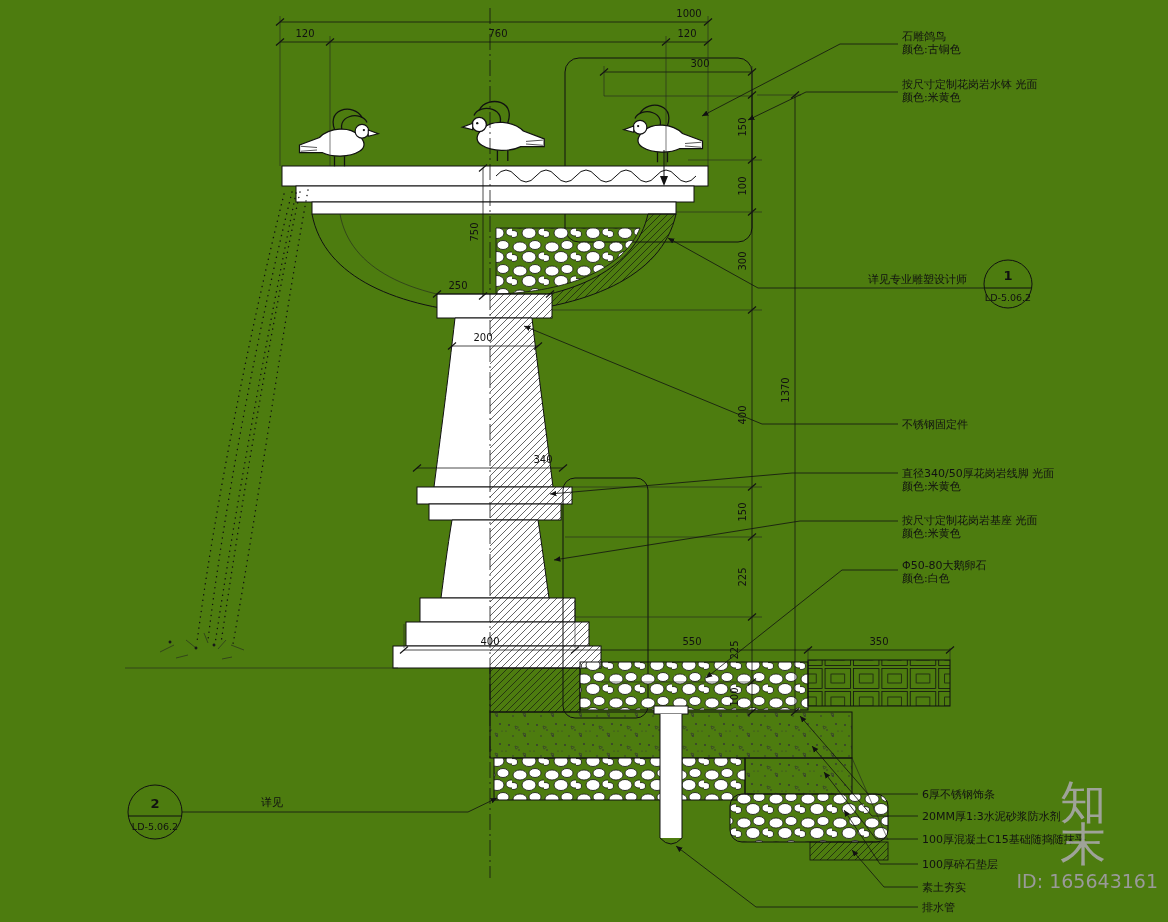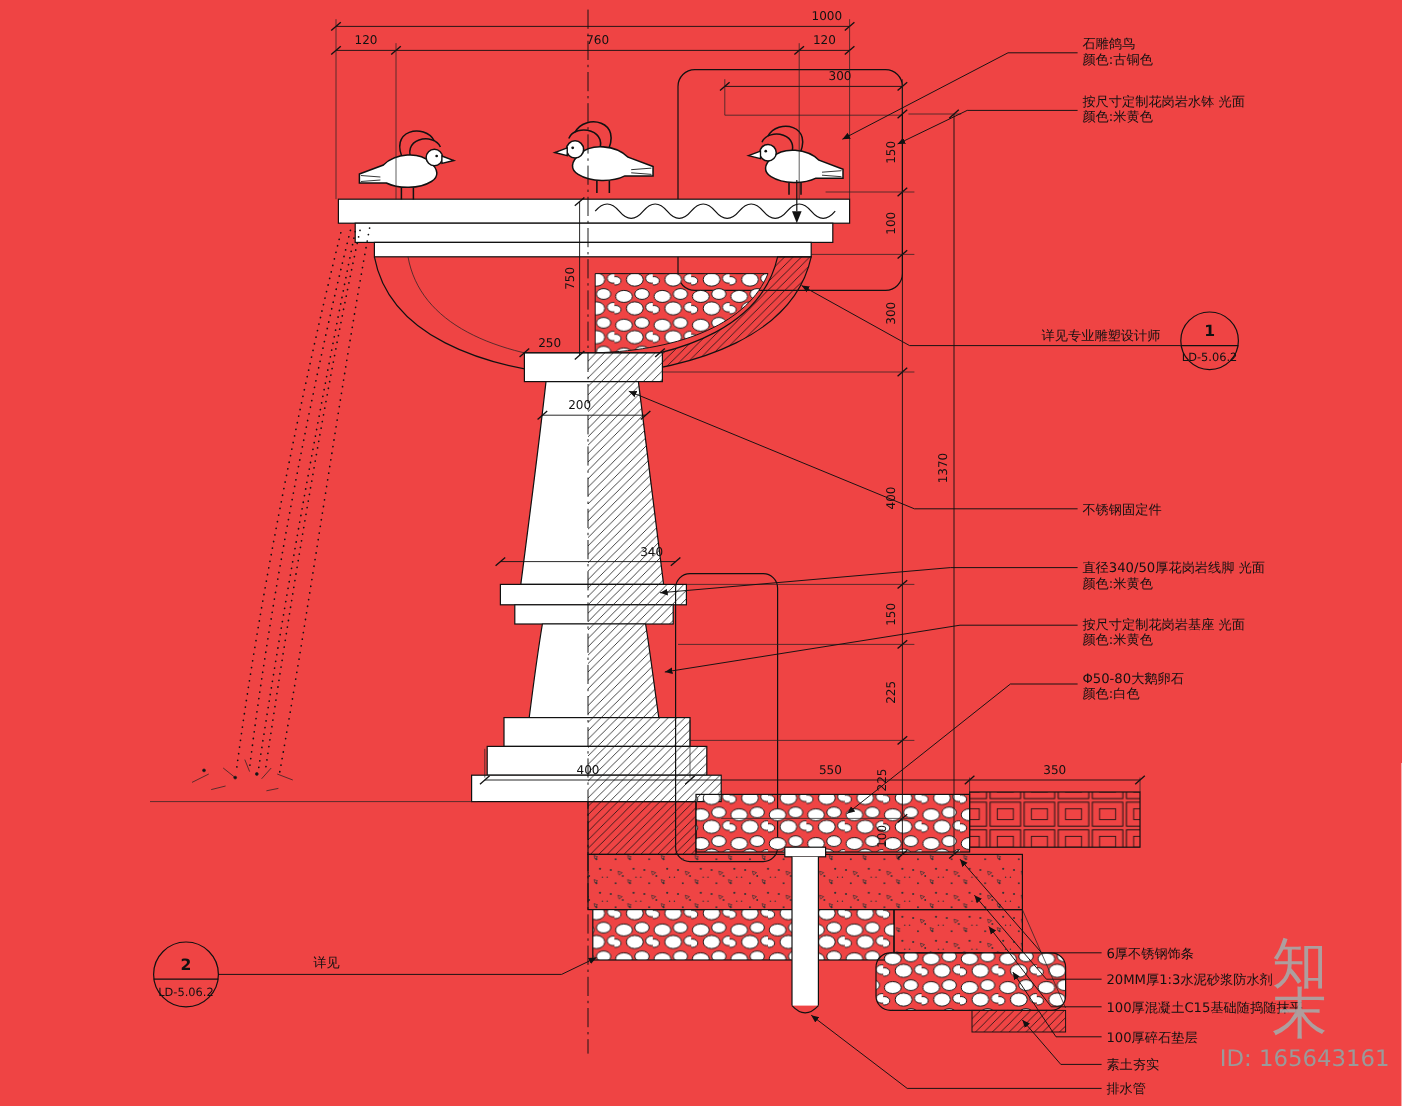--- a/index.html
+++ b/index.html
@@ -1,16 +1,16 @@
 <!DOCTYPE html>
 <html><head>
 <meta charset="utf-8">
 <style>
   html,body{margin:0;padding:0;background:#fff;}
-  .canvas{position:relative;width:1168px;height:922px;background:#ef4444;overflow:hidden;}
+  .canvas{position:relative;width:1168px;height:922px;background:#4d7c0f;overflow:hidden;}
   svg{position:absolute;left:0;top:0;}
   .ln{stroke:#111;stroke-width:1;fill:none;}
   .thin{stroke:#222;stroke-width:0.6;fill:none;}
   .dimln{stroke:#111;stroke-width:0.75;fill:none;}
   .leader{stroke:#111;stroke-width:0.8;fill:none;}
   .solid{fill:#ffffff;stroke:#111;stroke-width:1;}
   .hatchfill{fill:url(#hatch);stroke:none;}
   .dim{font:10px "DejaVu Sans",sans-serif;fill:#111;}
   .note{font:11px "DejaVu Sans",sans-serif;fill:#111;}
   .callout-num{font:bold 13px "DejaVu Sans",sans-serif;fill:#111;}

